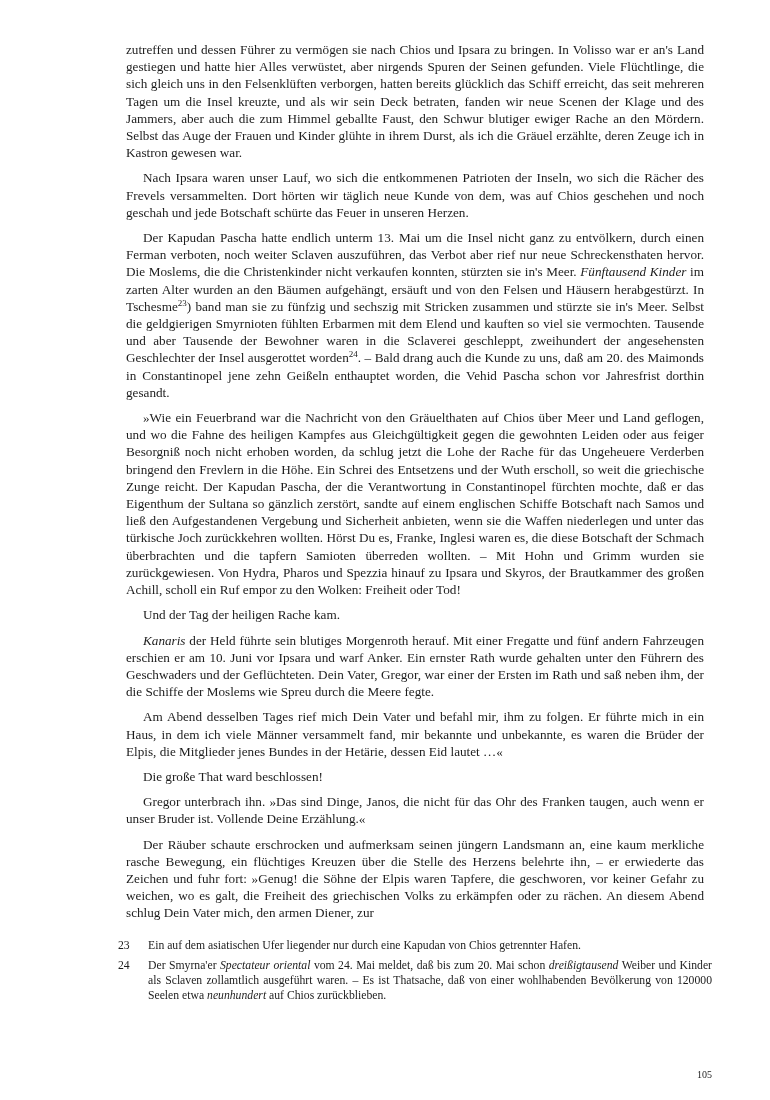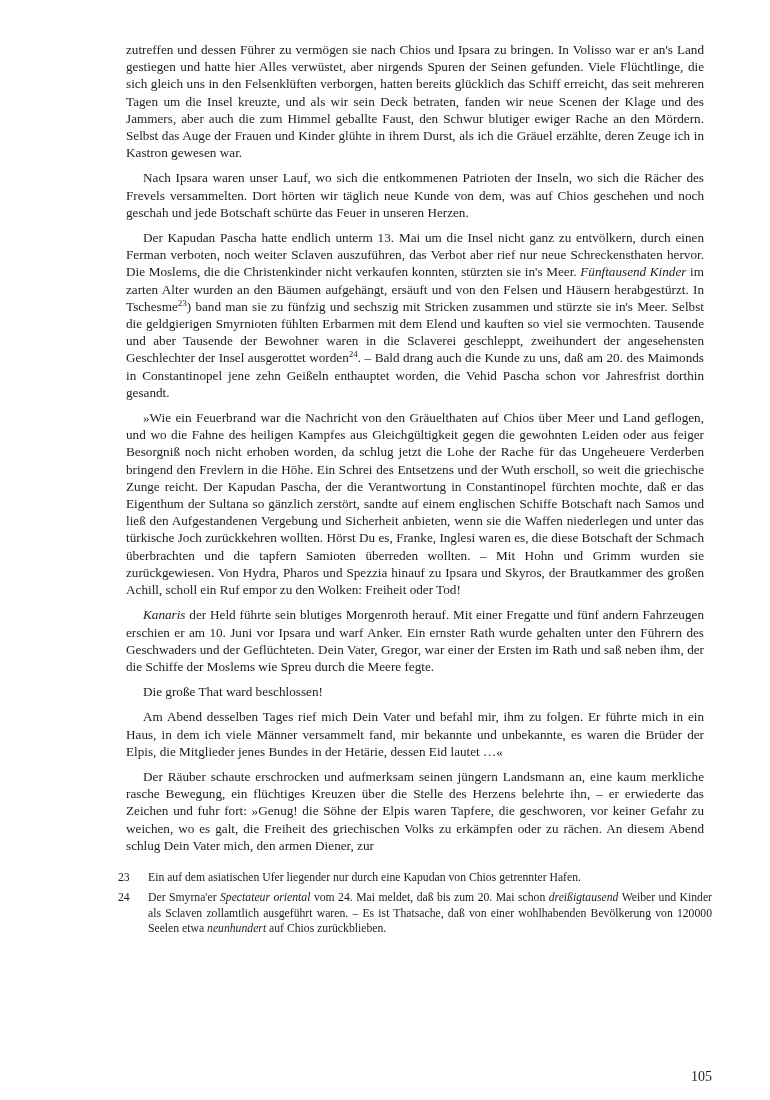--- a/index.html
+++ b/index.html
@@ -64,37 +64,39 @@
     width: 30px;
   }
   .fn-body {
     flex: 1 1 auto;
     text-align: justify;
   }
   .page-number {
     position: absolute;
     top: 1069px;
     right: 58px;
-    font-size: 14px;
+    font-size: 10px;
     color: #1c1c1c;
   }
 </style>
 </head>
 <body>
 
 <div class="page">
 
   <div class="body-text">
     <p class="no-indent">zutreffen und dessen Führer zu vermögen sie nach Chios und Ipsara zu bringen. In Volisso war er an's Land gestiegen und hatte hier Alles verwüstet, aber nirgends Spuren der Seinen gefunden. Viele Flüchtlinge, die sich gleich uns in den Felsenklüften verborgen, hatten bereits glücklich das Schiff erreicht, das seit mehreren Tagen um die Insel kreuzte, und als wir sein Deck betraten, fanden wir neue Scenen der Klage und des Jammers, aber auch die zum Himmel geballte Faust, den Schwur blutiger ewiger Rache an den Mördern. Selbst das Auge der Frauen und Kinder glühte in ihrem Durst, als ich die Gräuel erzählte, deren Zeuge ich in Kastron gewesen war.</p>
     <p>Nach Ipsara waren unser Lauf, wo sich die entkommenen Patrioten der Inseln, wo sich die Rächer des Frevels versammelten. Dort hörten wir täglich neue Kunde von dem, was auf Chios geschehen und noch geschah und jede Botschaft schürte das Feuer in unseren Herzen.</p>
     <p><span>Der Kapudan Pascha hatte endlich unterm 13. Mai um die Insel nicht ganz zu entvölkern, durch einen Ferman verboten, noch weiter Sclaven auszuführen, das Verbot aber rief nur neue Schreckensthaten hervor. Die Moslems, die die Christenkinder nicht verkaufen konnten, stürzten sie in's Meer. </span><span class="italic">Fünftausend Kinder</span><span> im zarten Alter wurden an den Bäumen aufgehängt, ersäuft und von den Felsen und Häusern herabgestürzt. In Tschesme</span><sup class="fn-ref">23</sup><span>) band man sie zu fünfzig und sechszig mit Stricken zusammen und stürzte sie in's Meer. Selbst die geldgierigen Smyrnioten fühlten Erbarmen mit dem Elend und kauften so viel sie vermochten. Tausende und aber Tausende der Bewohner waren in die Sclaverei geschleppt, zweihundert der angesehensten Geschlechter der Insel ausgerottet worden</span><sup class="fn-ref">24</sup><span>. – Bald drang auch die Kunde zu uns, daß am 20. des Maimonds in Constantinopel jene zehn Geißeln enthauptet worden, die Vehid Pascha schon vor Jahresfrist dorthin gesandt.</span></p>
     <p>»Wie ein Feuerbrand war die Nachricht von den Gräuelthaten auf Chios über Meer und Land geflogen, und wo die Fahne des heiligen Kampfes aus Gleichgültigkeit gegen die gewohnten Leiden oder aus feiger Besorgniß noch nicht erhoben worden, da schlug jetzt die Lohe der Rache für das Ungeheuere Verderben bringend den Frevlern in die Höhe. Ein Schrei des Entsetzens und der Wuth erscholl, so weit die griechische Zunge reicht. Der Kapudan Pascha, der die Verantwortung in Constantinopel fürchten mochte, daß er das Eigenthum der Sultana so gänzlich zerstört, sandte auf einem englischen Schiffe Botschaft nach Samos und ließ den Aufgestandenen Vergebung und Sicherheit anbieten, wenn sie die Waffen niederlegen und unter das türkische Joch zurückkehren wollten. Hörst Du es, Franke, Inglesi waren es, die diese Botschaft der Schmach überbrachten und die tapfern Samioten überreden wollten. – Mit Hohn und Grimm wurden sie zurückgewiesen. Von Hydra, Pharos und Spezzia hinauf zu Ipsara und Skyros, der Brautkammer des großen Achill, scholl ein Ruf empor zu den Wolken: Freiheit oder Tod!</p>
+    <p>Und der Tag der heiligen Rache kam.</p>
     <p><span class="italic">Kanaris</span><span> der Held führte sein blutiges Morgenroth herauf. Mit einer Fregatte und fünf andern Fahrzeugen erschien er am 10. Juni vor Ipsara und warf Anker. Ein ernster Rath wurde gehalten unter den Führern des Geschwaders und der Geflüchteten. Dein Vater, Gregor, war einer der Ersten im Rath und saß neben ihm, der die Schiffe der Moslems wie Spreu durch die Meere fegte.</span></p>
+    <p>Am Abend desselben Tages rief mich Dein Vater und befahl mir, ihm zu folgen. Er führte mich in ein Haus, in dem ich viele Männer versammelt fand, mir bekannte und unbekannte, es waren die Brüder der Elpis, die Mitglieder jenes Bundes in der Hetärie, dessen Eid lautet …«</p>
     <p>Die große That ward beschlossen!</p>
-    <p>Am Abend desselben Tages rief mich Dein Vater und befahl mir, ihm zu folgen. Er führte mich in ein Haus, in dem ich viele Männer versammelt fand, mir bekannte und unbekannte, es waren die Brüder der Elpis, die Mitglieder jenes Bundes in der Hetärie, dessen Eid lautet …«</p>
+    <p>Gregor unterbrach ihn. »Das sind Dinge, Janos, die nicht für das Ohr des Franken taugen, auch wenn er unser Bruder ist. Vollende Deine Erzählung.«</p>
     <p>Der Räuber schaute erschrocken und aufmerksam seinen jüngern Landsmann an, eine kaum merkliche rasche Bewegung, ein flüchtiges Kreuzen über die Stelle des Herzens belehrte ihn, – er erwiederte das Zeichen und fuhr fort: »Genug! die Söhne der Elpis waren Tapfere, die geschworen, vor keiner Gefahr zu weichen, wo es galt, die Freiheit des griechischen Volks zu erkämpfen oder zu rächen. An diesem Abend schlug Dein Vater mich, den armen Diener, zur</p>
   </div>
 
   <div class="footnotes">
     <div class="footnote">
       <span class="fn-num">23</span>
       <div class="fn-body">Ein auf dem asiatischen Ufer liegender nur durch eine Kapudan von Chios getrennter Hafen.</div>
     </div>
     <div class="footnote">
       <span class="fn-num">24</span>

